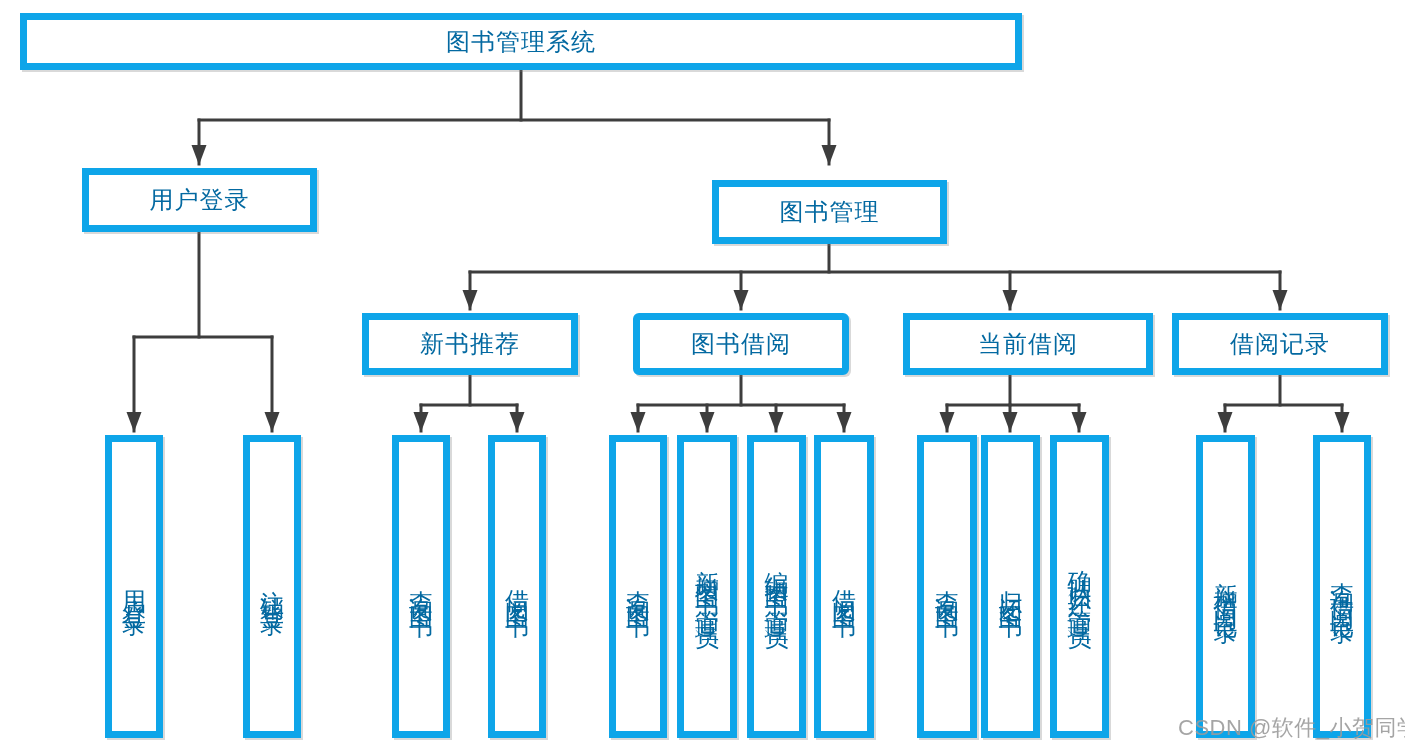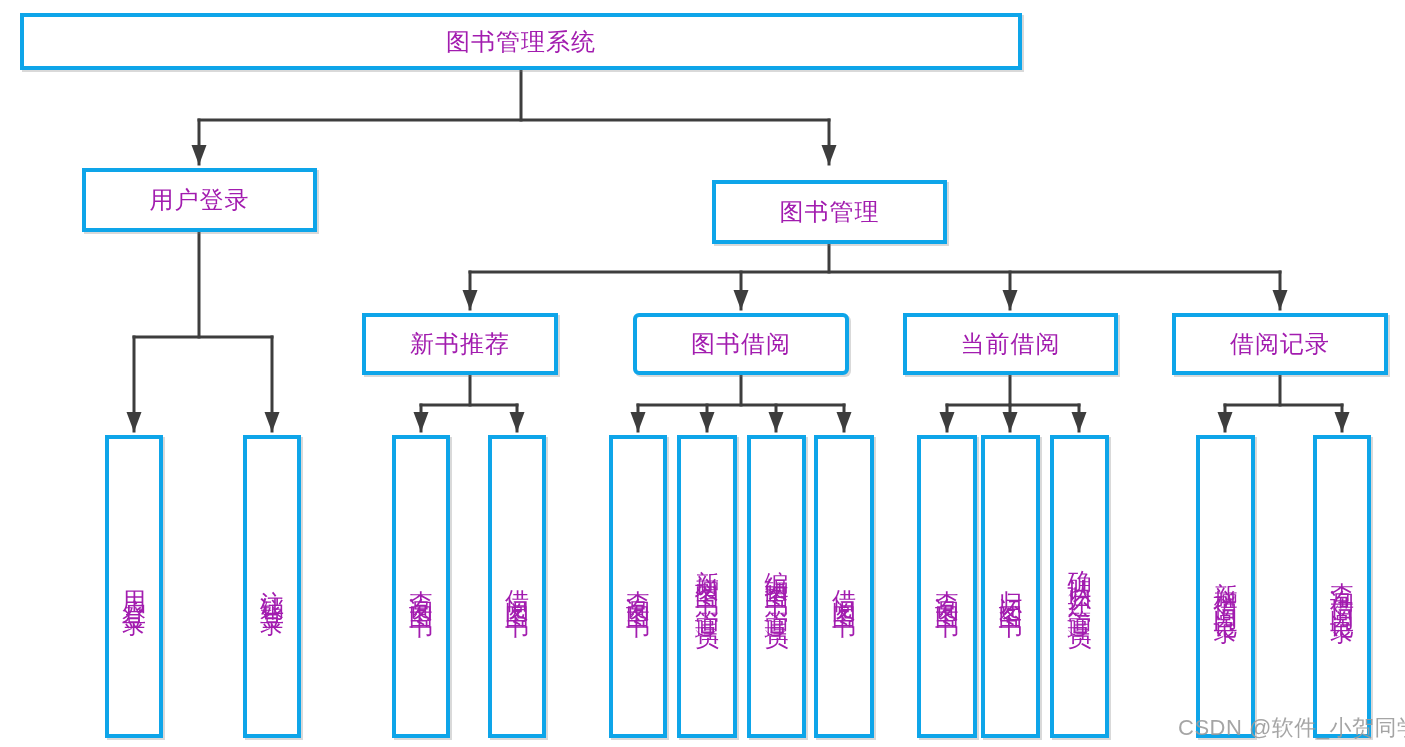--- a/index.html
+++ b/index.html
@@ -3,23 +3,23 @@
 <meta charset="utf-8">
 <style>
   html,body{margin:0;padding:0;background:#ffffff;}
   .canvas{
     position:relative;width:1405px;height:747px;background:#ffffff;
     font-family:"Liberation Sans","DejaVu Sans",sans-serif;overflow:hidden;
   }
   .connectors{position:absolute;left:0;top:0;z-index:1;}
   .box{
     position:absolute;box-sizing:border-box;background:#ffffff;
-    border:4px solid #0ea5e9;box-shadow:2px 2px 0 rgba(120,120,120,0.28);
+    border:7px solid #0ea5e9;box-shadow:2px 2px 0 rgba(120,120,120,0.28);
     display:flex;align-items:center;justify-content:center;
-    color:#a21caf;z-index:2;
+    color:#0369a1;z-index:2;
   }
   .hbox{font-size:24px;letter-spacing:1px;white-space:nowrap;}
   .vbox .vtext{
     writing-mode:vertical-rl;text-orientation:mixed;
     font-size:24px;line-height:1;letter-spacing:8px;white-space:nowrap;
   }
   .watermark{
     position:absolute;left:1178px;top:713px;z-index:5;
     font-size:22px;color:rgba(155,155,155,0.9);letter-spacing:0.5px;white-space:nowrap;
   }
@@ -83,27 +83,27 @@
     <span>图书管理系统</span>
   </div>
 
   <div class="box hbox" style="left:82px;top:168px;width:235px;height:64px;">
     <span>用户登录</span>
   </div>
   <div class="box hbox" style="left:712px;top:180px;width:235px;height:64px;">
     <span>图书管理</span>
   </div>
 
-  <div class="box hbox" style="left:362px;top:313px;width:196px;height:62px;">
+  <div class="box hbox" style="left:362px;top:313px;width:216px;height:62px;">
     <span>新书推荐</span>
   </div>
   <div class="box hbox" style="left:633px;top:313px;width:216px;height:62px;border-radius:6px;">
     <span>图书借阅</span>
   </div>
-  <div class="box hbox" style="left:903px;top:313px;width:215px;height:62px;">
+  <div class="box hbox" style="left:903px;top:313px;width:250px;height:62px;">
     <span>当前借阅</span>
   </div>
   <div class="box hbox" style="left:1172px;top:313px;width:216px;height:62px;">
     <span>借阅记录</span>
   </div>
 
   <div class="box vbox" style="left:105px;top:435px;width:58px;height:303px;">
     <span class="vtext">用户登录</span>
   </div>
   <div class="box vbox" style="left:243px;top:435px;width:58px;height:303px;">

